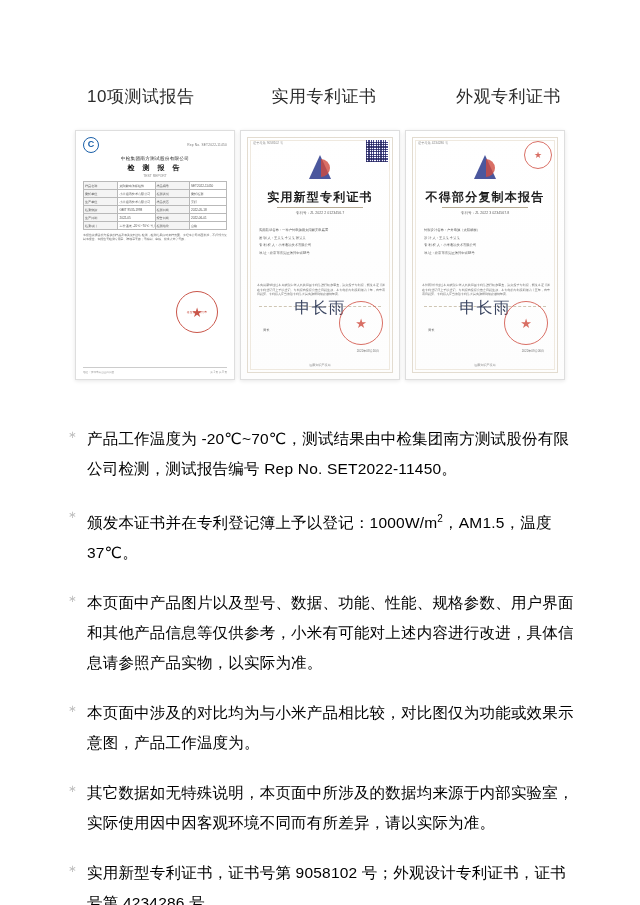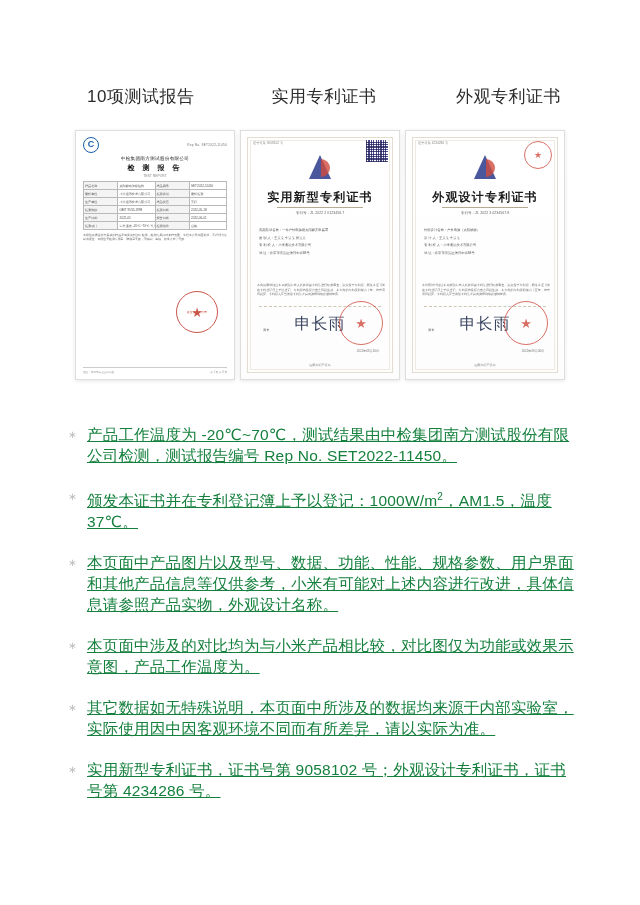--- a/index.html
+++ b/index.html
@@ -271,21 +271,21 @@
     top: 152px;
     font-size: 3px;
     line-height: 4.6px;
     color: #6a6a6a;
     text-align: justify;
   }
   .cpat .sign {
     position: absolute;
     left: 50%;
     transform: translateX(-50%);
-    bottom: 44px;
+    bottom: 60px;
     font-size: 16px;
     color: #24304f;
     font-family: "Liberation Serif", serif;
     letter-spacing: 1px;
     opacity: .9;
   }
   .cpat .sign-lab {
     position: absolute;
     left: 22px;
     bottom: 46px;
@@ -340,24 +340,23 @@
   }
   .note .ast {
     color: #b9b9b9;
     font-size: 15px;
     line-height: 26px;
     width: 22px;
     flex: none;
   }
   .note .txt {
     font-size: 15.5px;
-    line-height: 21px;
-    color: #15803d;
+    line-height: 30px;
+    color: #000000;
     letter-spacing: .2px;
-    text-decoration: underline;
   }
   .note .txt sup {
     font-size: 10px;
     vertical-align: super;
   }
 </style>
 </head>
 <body>
 
 <div class="page">
@@ -463,21 +462,21 @@
     <div class="cert cpat">
       <div class="inner">
           <div class="inner2"></div>
         </div>
       <div class="head">证书号第 4234286 号</div>
       <div class="seal-tr"></div>
       <div class="emblem">
         <div class="d"></div>
           <div class="d2"></div>
       </div>
-      <div class="ptitle">外观设计专利证书</div>
+      <div class="ptitle">不得部分复制本报告</div>
       <div class="pline"></div>
       <div class="pno">专利号：ZL 2022 3 0234567.8</div>
       <div class="fields">
         <div class="f">外观设计名称：户外电源（太阳能板）</div>
         <div class="f">设 计 人：王某某  李某某</div>
         <div class="f">专 利 权 人：小米通讯技术有限公司</div>
         <div class="f">地    址：北京市海淀区清河中街68号</div>
       </div>
       <div class="body">本外观设计经过本局依照中华人民共和国专利法进行初步审查，决定授予专利权，颁发本证书并在专利登记簿上予以登记。专利权自授权公告之日起生效。本专利的专利权期限为十五年，自申请日起算。专利权人应当依照专利法及其实施细则规定缴纳年费。</div>
       <div class="dashed"></div>
@@ -497,21 +496,21 @@
       <div class="txt">产品工作温度为 -20℃~70℃，测试结果由中检集团南方测试股份有限公司检测，测试报告编号 Rep No. SET2022-11450。</div>
     </div>
 
     <div class="note">
       <div class="ast">＊</div>
       <div class="txt"><span>颁发本证书并在专利登记簿上予以登记：1000W/m</span><sup>2</sup><span>，AM1.5，温度 37℃。</span></div>
     </div>
 
     <div class="note">
       <div class="ast">＊</div>
-      <div class="txt">本页面中产品图片以及型号、数据、功能、性能、规格参数、用户界面和其他产品信息等仅供参考，小米有可能对上述内容进行改进，具体信息请参照产品实物，外观设计名称。</div>
+      <div class="txt">本页面中产品图片以及型号、数据、功能、性能、规格参数、用户界面和其他产品信息等仅供参考，小米有可能对上述内容进行改进，具体信息请参照产品实物，以实际为准。</div>
     </div>
 
     <div class="note">
       <div class="ast">＊</div>
       <div class="txt">本页面中涉及的对比均为与小米产品相比较，对比图仅为功能或效果示意图，产品工作温度为。</div>
     </div>
 
     <div class="note">
       <div class="ast">＊</div>
       <div class="txt">其它数据如无特殊说明，本页面中所涉及的数据均来源于内部实验室，实际使用因中因客观环境不同而有所差异，请以实际为准。</div>

